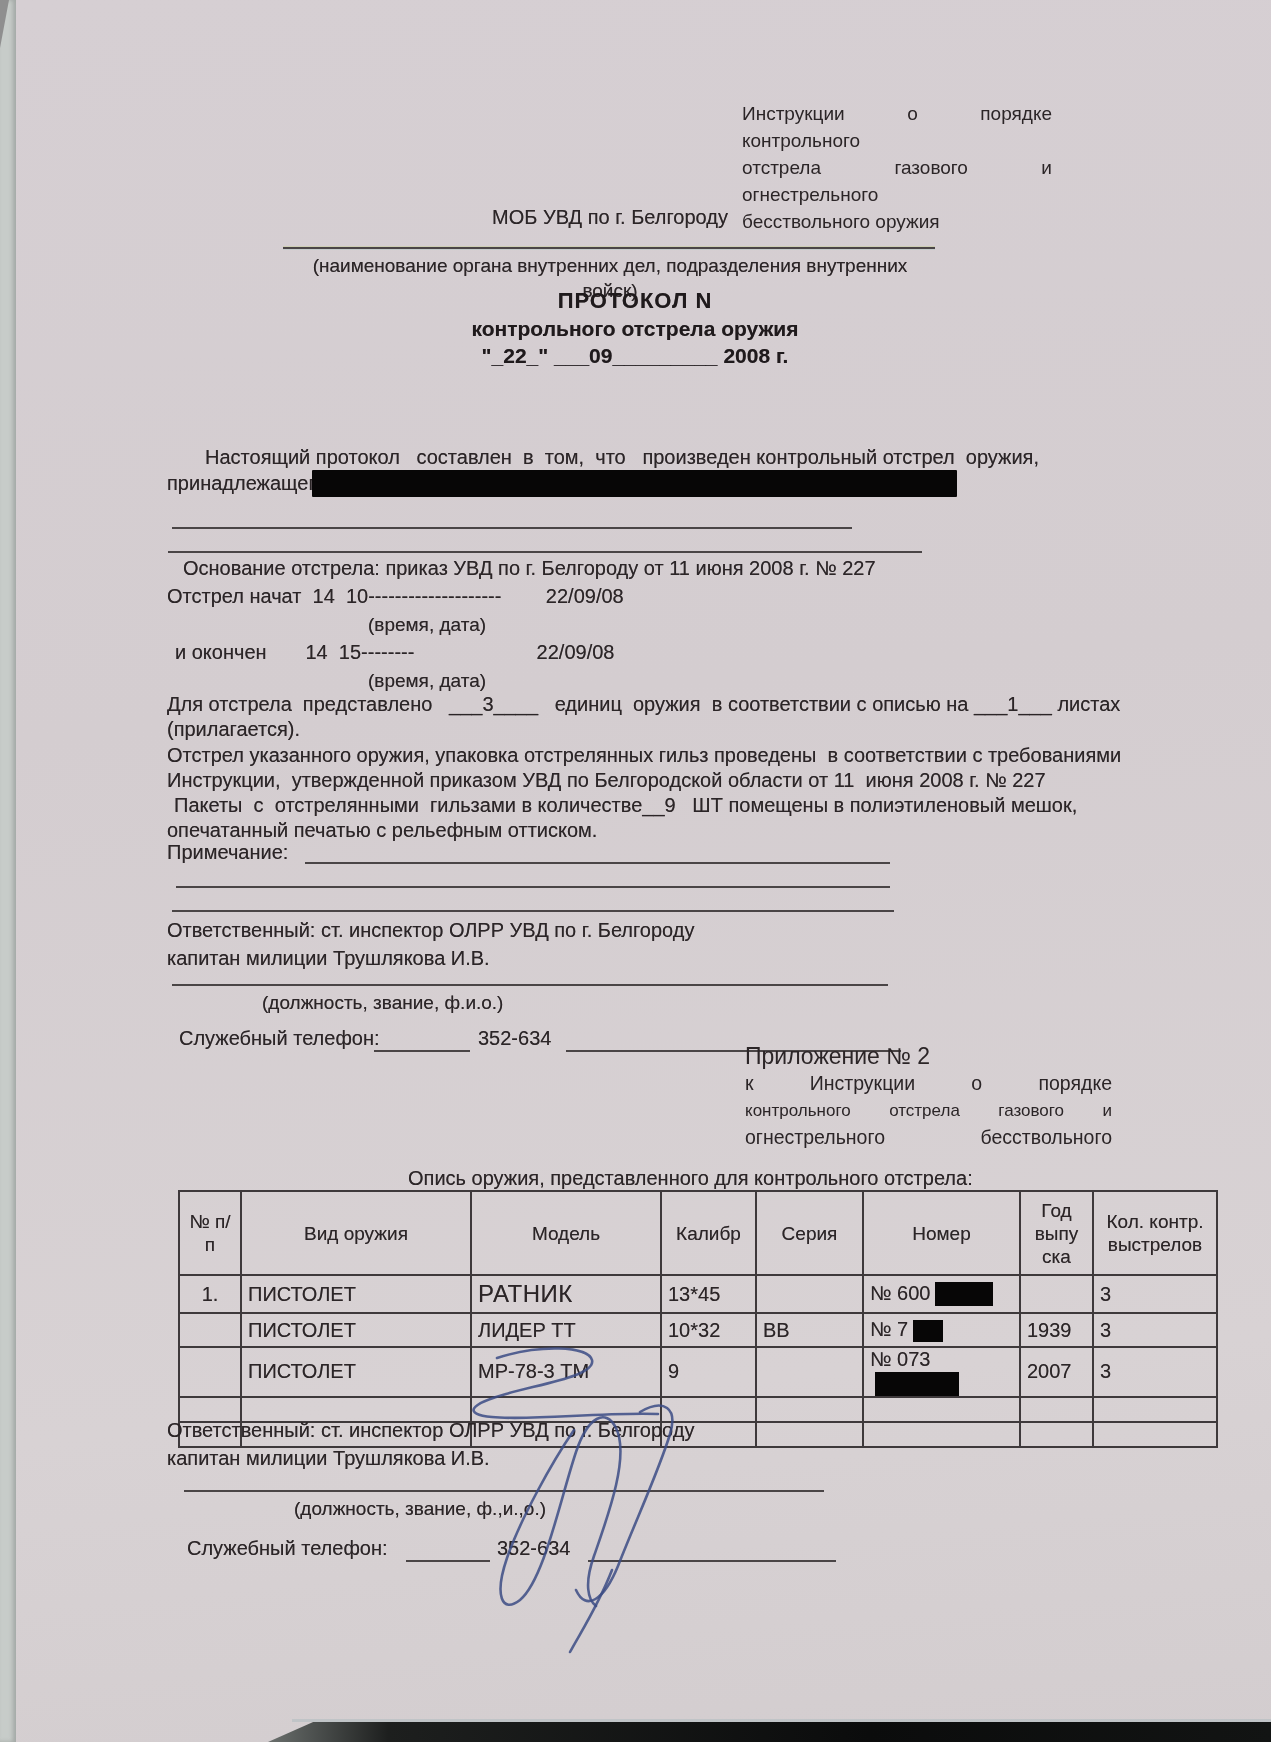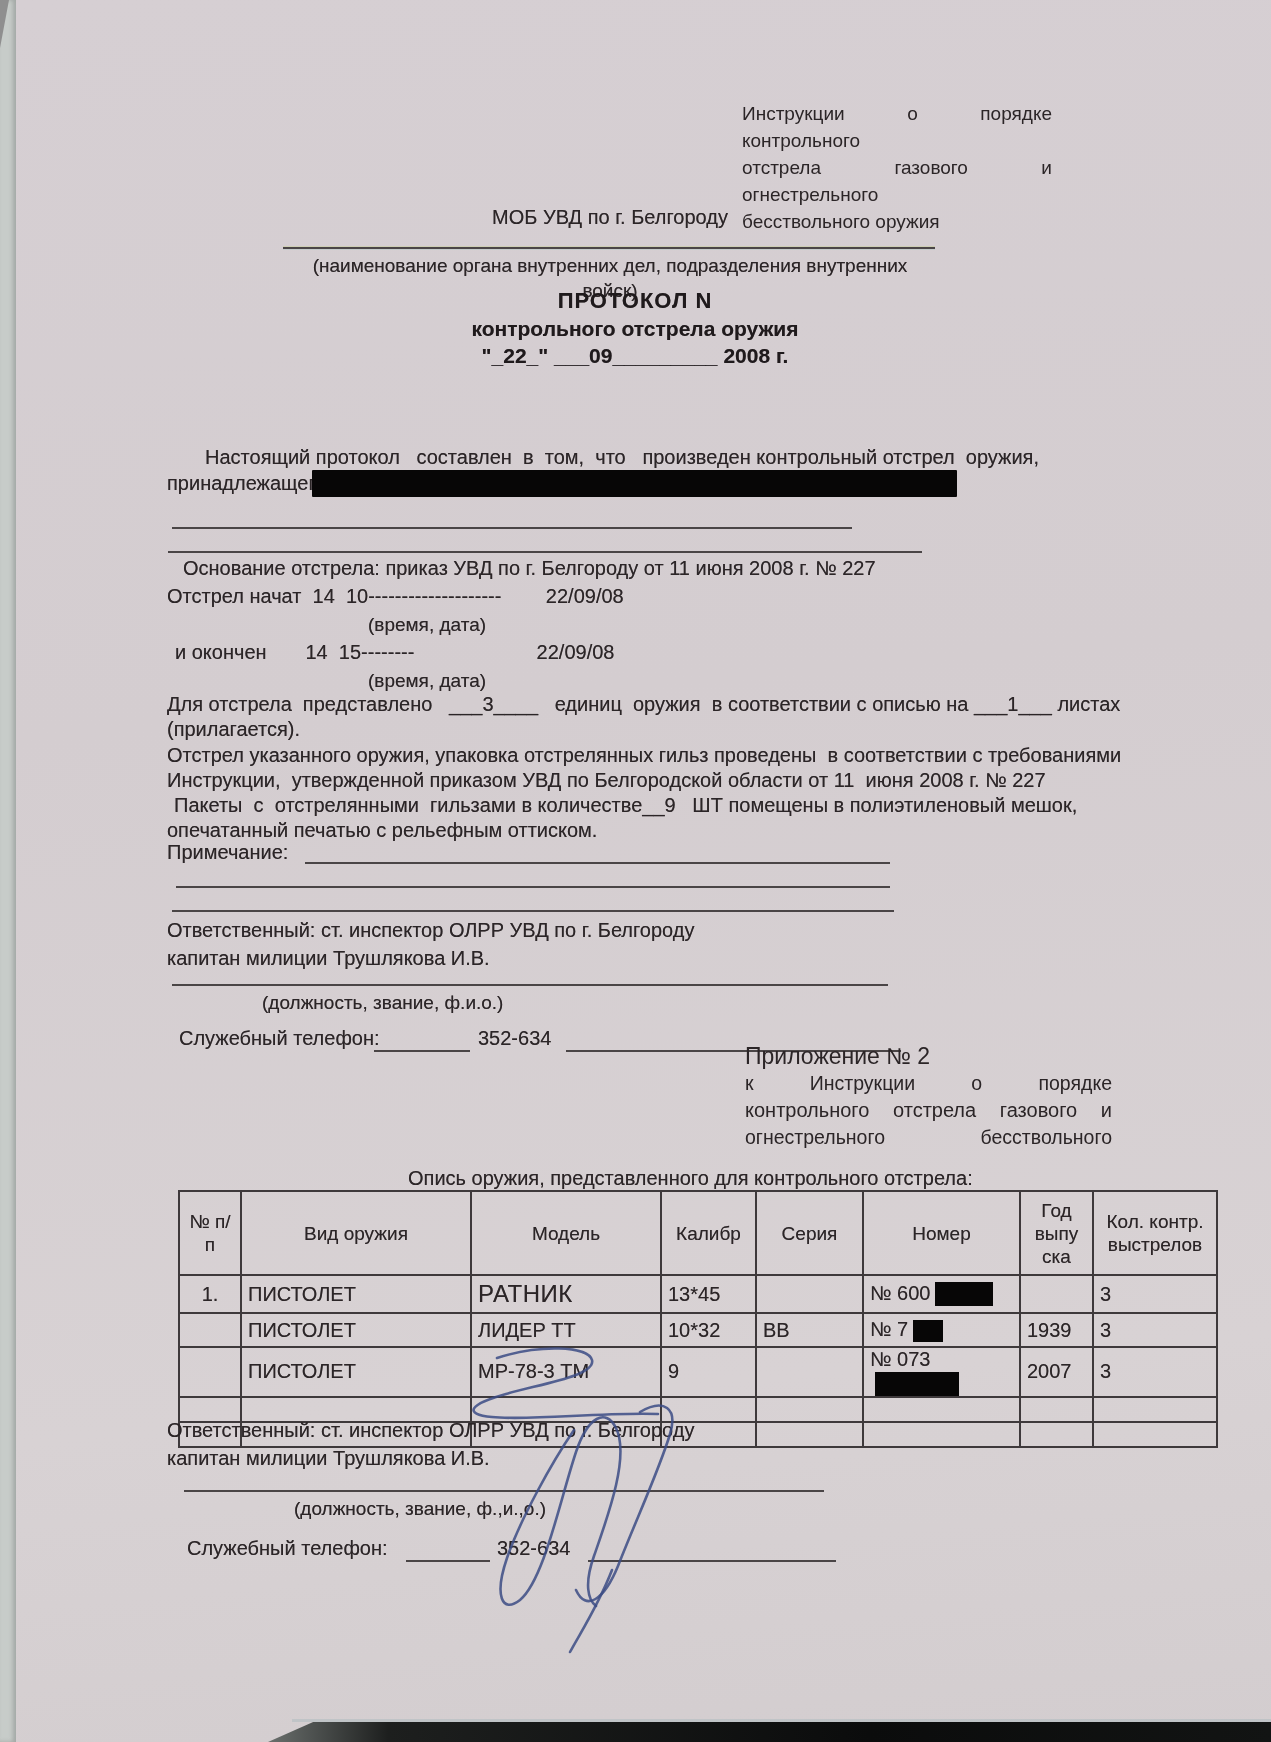--- a/index.html
+++ b/index.html
@@ -93,21 +93,21 @@
   <div class="t cap" style="left:262px; top:990px;">(должность, звание, ф.и.о.)</div>
 
   <div class="t" style="left:179px; top:1026px;">Служебный телефон:</div>
   <div class="rule" style="left:374px; top:1050px; width:96px;"></div>
   <div class="t" style="left:478px; top:1026px;">352-634</div>
   <div class="rule" style="left:566px; top:1050px; width:335px;"></div>
 
   <div class="abs" style="left:745px; top:1043px; width:367px;">
     <div class="cap" style="line-height:27px; font-size:23px;">Приложение № 2</div>
     <div class="cap jst" style="line-height:27px; font-size:19.5px;">к Инструкции о порядке</div>
-    <div class="cap jst" style="line-height:27px; font-size:20px;">контрольного отстрела газового и</div>
+    <div class="cap jst" style="line-height:27px; font-size:17px;">контрольного отстрела газового и</div>
     <div class="cap jst" style="line-height:27px; font-size:19.5px;">огнестрельного бесствольного</div>
   </div>
 
   <div class="t" style="left:408px; top:1166px;">Опись оружия, представленного для контрольного отстрела:</div>
 
   <table class="wtable">
     <colgroup>
       <col style="width:62px">
         <col style="width:230px">
         <col style="width:190px">

